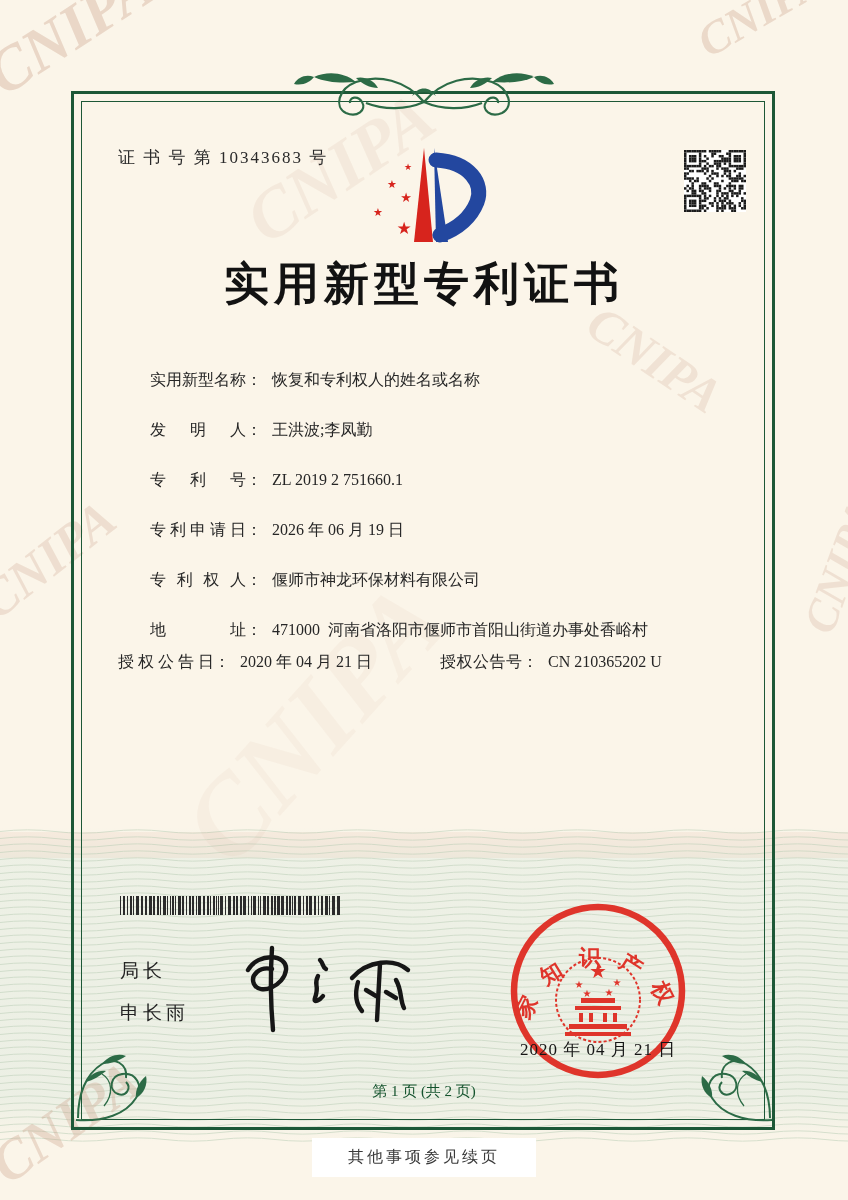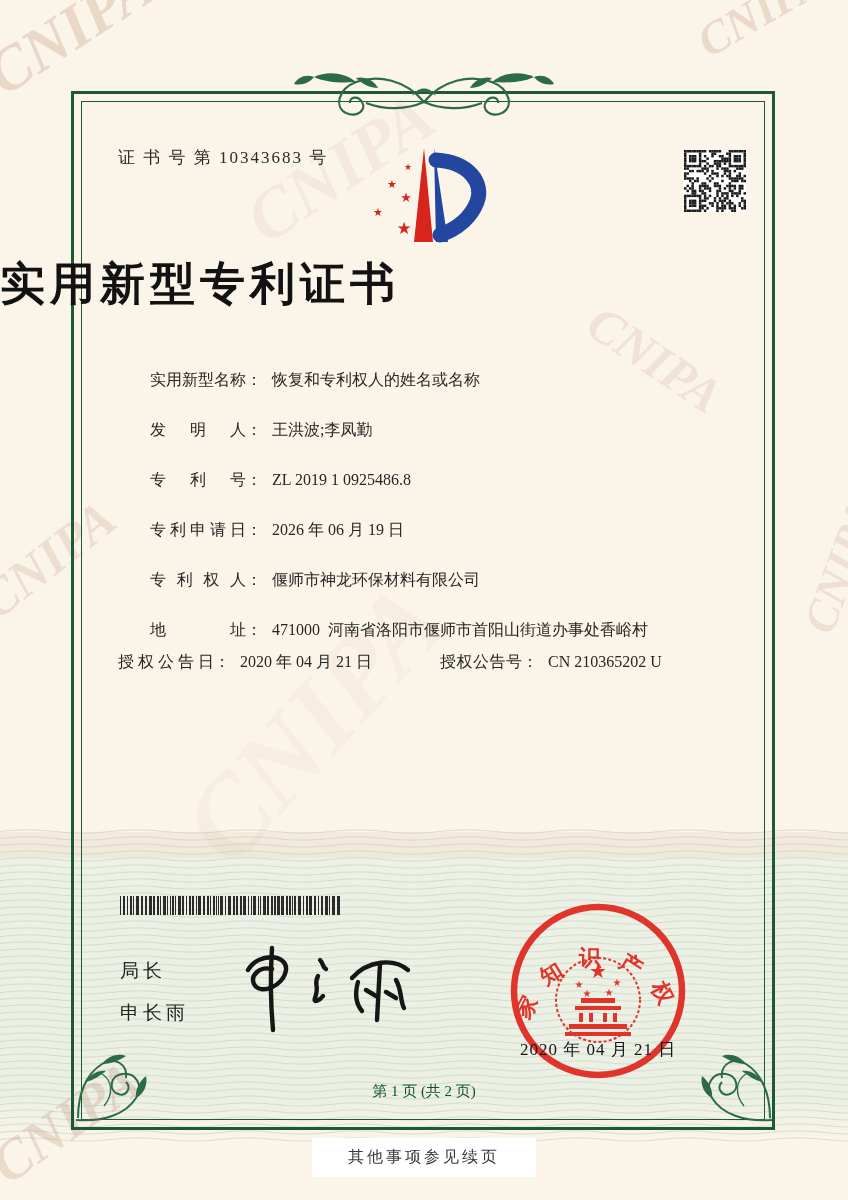--- a/index.html
+++ b/index.html
@@ -20,21 +20,21 @@
       font-weight:bold;font-style:italic;color:#c79a82;pointer-events:none;white-space:nowrap;}
   
   .frame-outer{position:absolute;left:71px;top:91px;width:698px;height:1033px;border:3px solid #1d5837;z-index:2;}
   .frame-inner{position:absolute;left:81px;top:101px;width:682px;height:1017px;border:1px solid #1d5837;z-index:2;}
   .ornament{position:absolute;z-index:3;}
   
   .content{position:absolute;left:0;top:0;width:711px;height:1200px;z-index:4;}
   .cert-no{position:absolute;left:118px;top:146px;font-size:17px;letter-spacing:2px;color:#2a2a2a;}
   .logo{position:absolute;left:348px;top:140px;}
   .qr{position:absolute;left:684px;top:150px;}
-  .title{position:absolute;left:0;top:254px;width:848px;
+  .title{position:absolute;left:0;top:254px;width:848px;text-align:center;
          font-size:45px;font-weight:bold;letter-spacing:5px;color:#121212;}
   .fields{position:absolute;left:118px;top:352px;width:620px;}
   .field-row{height:50px;font-size:16px;color:#262626;white-space:pre-wrap;}
   .justify-label{display:inline-flex;justify-content:space-between;width:96px;vertical-align:bottom;}
   .justify-label-sm{display:inline-flex;justify-content:space-between;width:82px;vertical-align:bottom;}
   .colon{padding-right:10px;}
   .grant-row{height:50px;font-size:16px;color:#262626;display:flex;}
   .grant-second{margin-left:68px;}
   .body-text{position:absolute;left:118px;top:692px;width:600px;font-size:16.5px;line-height:25px;
              text-align:justify;color:#262626;}
@@ -467,21 +467,21 @@
     <div class="title">实用新型专利证书</div>
 
     <div class="fields">
       <div class="field-row">
         <span class="justify-label"><span>实</span><span>用</span><span>新</span><span>型</span><span>名</span><span>称</span></span><span class="colon">：</span><span>恢复和专利权人的姓名或名称</span>
       </div>
       <div class="field-row">
         <span class="justify-label"><span>发</span><span>明</span><span>人</span></span><span class="colon">：</span><span>王洪波;李凤勤</span>
       </div>
       <div class="field-row">
-        <span class="justify-label"><span>专</span><span>利</span><span>号</span></span><span class="colon">：</span><span>ZL 2019 1 0925486.8</span>
+        <span class="justify-label"><span>专</span><span>利</span><span>号</span></span><span class="colon">：</span><span>ZL 2019 2 751660.1</span>
       </div>
       <div class="field-row">
         <span class="justify-label"><span>专</span><span>利</span><span>申</span><span>请</span><span>日</span></span><span class="colon">：</span><span>2026 年 06 月 19 日</span>
       </div>
       <div class="field-row">
         <span class="justify-label"><span>专</span><span>利</span><span>权</span><span>人</span></span><span class="colon">：</span><span>偃师市神龙环保材料有限公司</span>
       </div>
       <div class="field-row">
         <span class="justify-label"><span>地</span><span>址</span></span><span class="colon">：</span><span>471000  河南省洛阳市偃师市首阳山街道办事处香峪村</span>
       </div>

